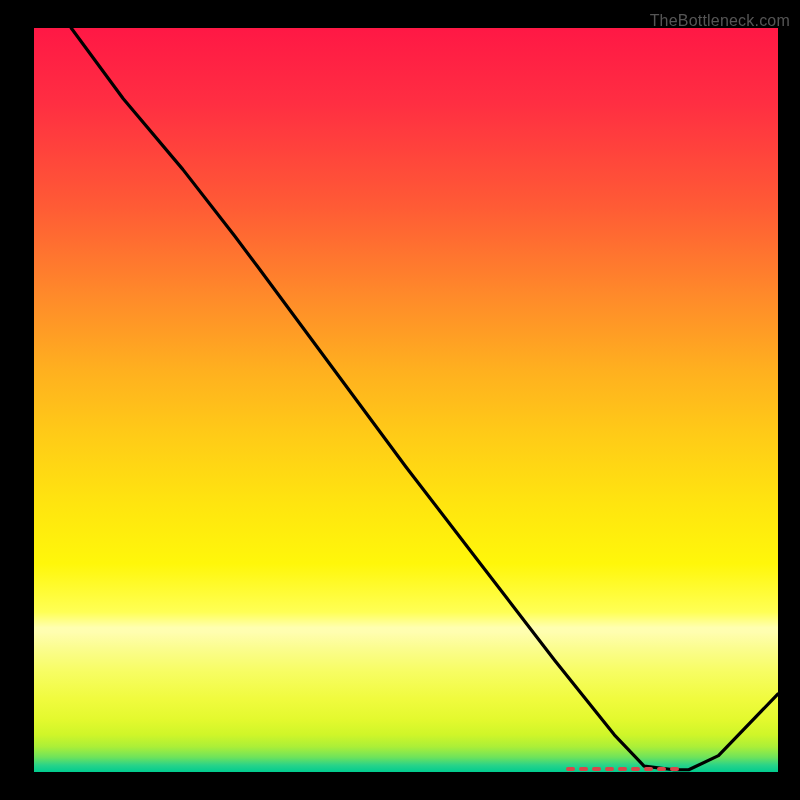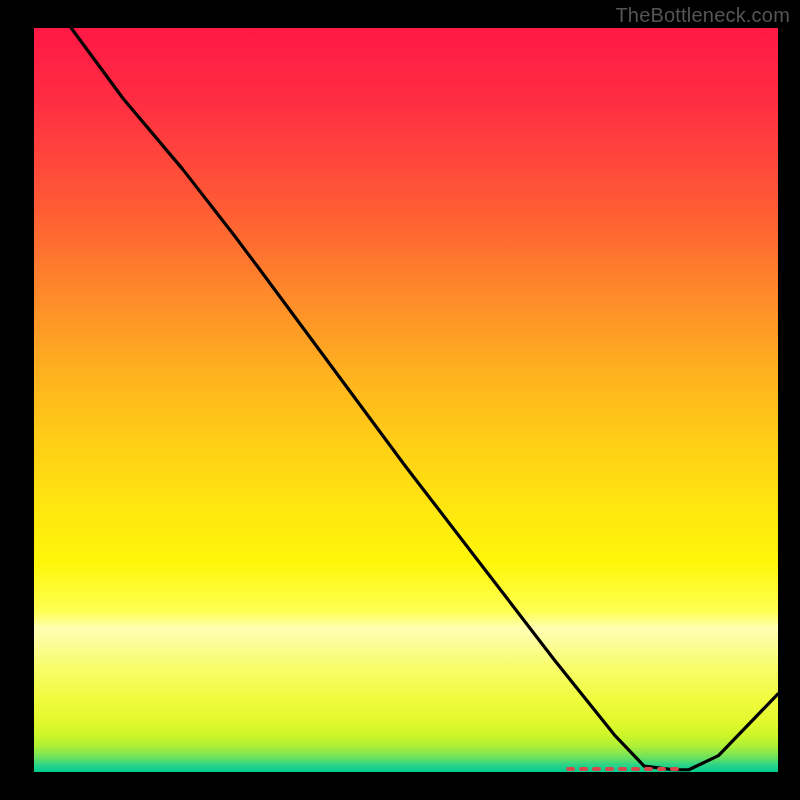--- a/index.html
+++ b/index.html
@@ -10,25 +10,25 @@
     background: #000000;
     overflow: hidden;
   }
   .frame {
     position: relative;
     width: 800px;
     height: 800px;
   }
   .watermark {
     position: absolute;
-    top: 4px;
+    top: 12px;
     right: 10px;
     color: #555555;
     font-family: Arial, Helvetica, sans-serif;
-    font-size: 20px;
+    font-size: 16px;
     font-weight: 500;
     letter-spacing: 0.2px;
   }
   .plot {
     position: absolute;
     left: 34px;
     top: 28px;
     width: 744px;
     height: 744px;
     background: linear-gradient(to bottom,

